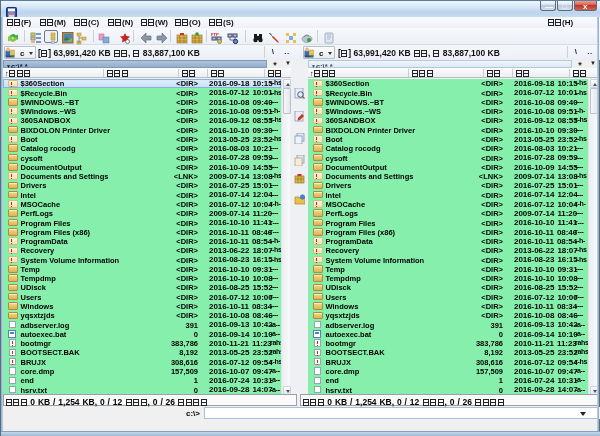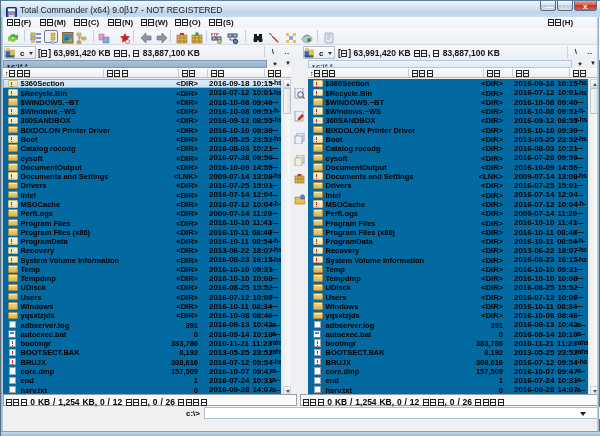--- a/index.html
+++ b/index.html
@@ -50,21 +50,21 @@
 .pbar{position:absolute;left:0;top:0;height:8px;border:1px solid #8fa8c4;}
 #pbarL{width:264px;background:linear-gradient(#aec3dc,#97afcd);color:#0d1530;border-color:#7e99b8;}
 #pbarR{width:264px;background:linear-gradient(#eef4fb,#dde9f6);color:#3a4a60;border-color:#b8c8da;}
 .ptext{position:absolute;left:2px;top:0.5px;}
 .pstar{position:absolute;top:0;width:12px;height:8px;font-size:6px;line-height:7px;text-align:center;color:#222;font-weight:bold;}
 
 .hdr{position:absolute;top:68px;height:10px;background:linear-gradient(#fbfcfd,#eceff3);border-bottom:1px solid #b6bcc6;font-size:7.5px;font-weight:bold;color:#000;}
 #hdrL{left:2px;width:288px;} #hdrR{left:307px;width:291px;}
 .hcell{position:absolute;top:1px;} .hsep{position:absolute;top:1px;width:1px;height:8px;background:#c6ccd4;}
 
-.list{position:absolute;top:78.5px;height:316px;background:#0369a1;overflow:hidden;}
+.list{position:absolute;top:78.5px;height:316px;background:#86efac;overflow:hidden;}
 #listL{left:2px;width:278px;} #listR{left:307px;width:283px;}
 .row{position:relative;height:9.294px;font-size:7.5px;font-weight:bold;color:#000;white-space:nowrap;}
 .row.cur{background:linear-gradient(#ddedfb,#c6e0f7);outline:1px solid #8ab2d8;outline-offset:-1px;}
 .ic{position:absolute;left:5px;top:1px;width:9.5px;height:7.5px;}
 .nm{position:absolute;left:17.5px;top:0.8px;}
 .sz{position:absolute;left:130px;width:65px;top:0.8px;text-align:right;}
 .dt{position:absolute;left:206px;top:0.6px;font-size:8px;letter-spacing:-0.05px;word-spacing:0.8px;}
 .at{position:absolute;left:267px;top:0.8px;font-size:7px;letter-spacing:-0.3px;}
 
 .f{background:linear-gradient(#f4d987,#ddb254);border:1px solid #b08c3e;border-radius:1px;box-shadow:inset 0 1px 0 #f9ecb8;}
@@ -105,21 +105,20 @@
 </style></head>
 <body>
 <div id="win">
 <div id="title">
  <div id="ticon"><svg width="11" height="11" viewBox="0 0 11 11">
           <rect x="0.5" y="0.5" width="10" height="10" rx="1" fill="#2a4fa0" stroke="#1a2f70"></rect>
           <rect x="2" y="1.5" width="7" height="3" fill="#fff"></rect>
           <rect x="2.5" y="5.5" width="6" height="4.5" fill="#c8d4e8"></rect>
           <rect x="3" y="6.5" width="5" height="1" fill="#cc2222"></rect>
         </svg></div>
- <div id="ttext">Total Commander (x64) 9.0β17 - NOT REGISTERED</div>
  <div class="wbtn" id="bmin">
         <div class="wg" style="left:4px;top:1px">—</div>
       </div>
  <div class="wbtn" id="bmax">
         <div class="wg" style="left:4.5px;top:1.5px;font-size:7px">□</div>
       </div>
  <div class="wbtn" id="bcls">
         <div class="wg" style="left:8px;top:1px">x</div>
       </div>
 </div>

